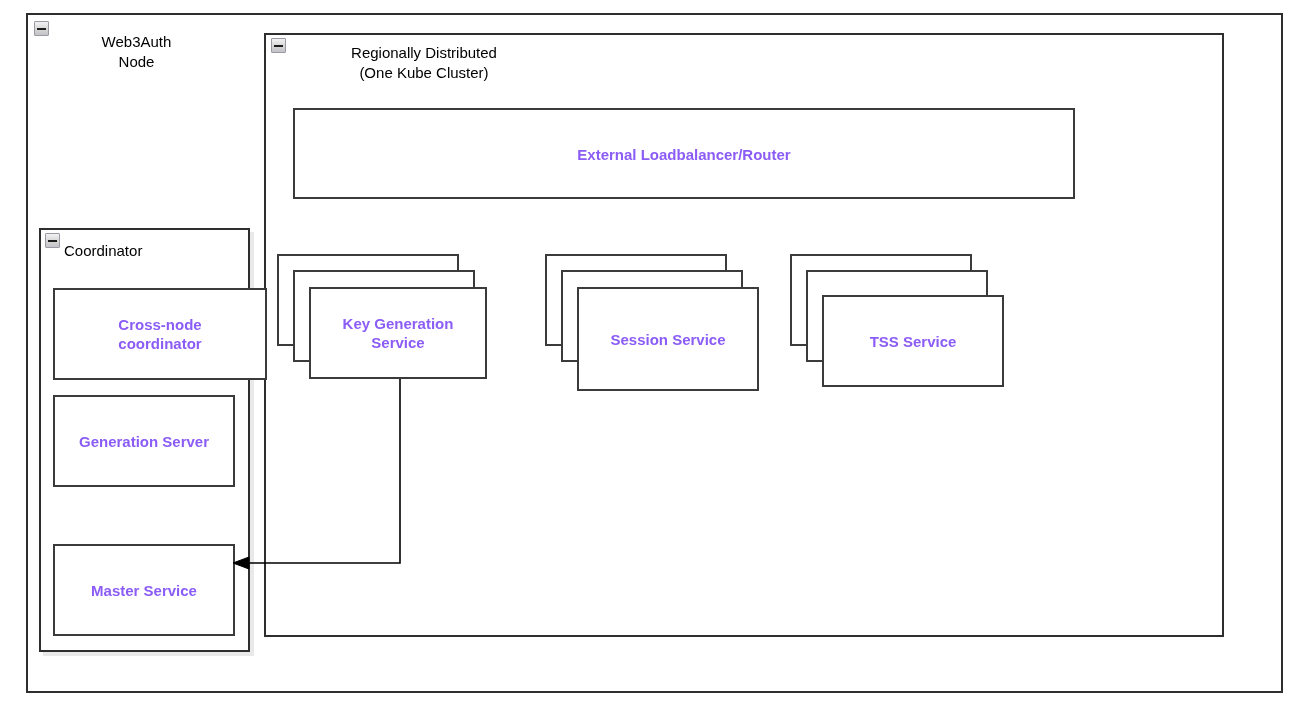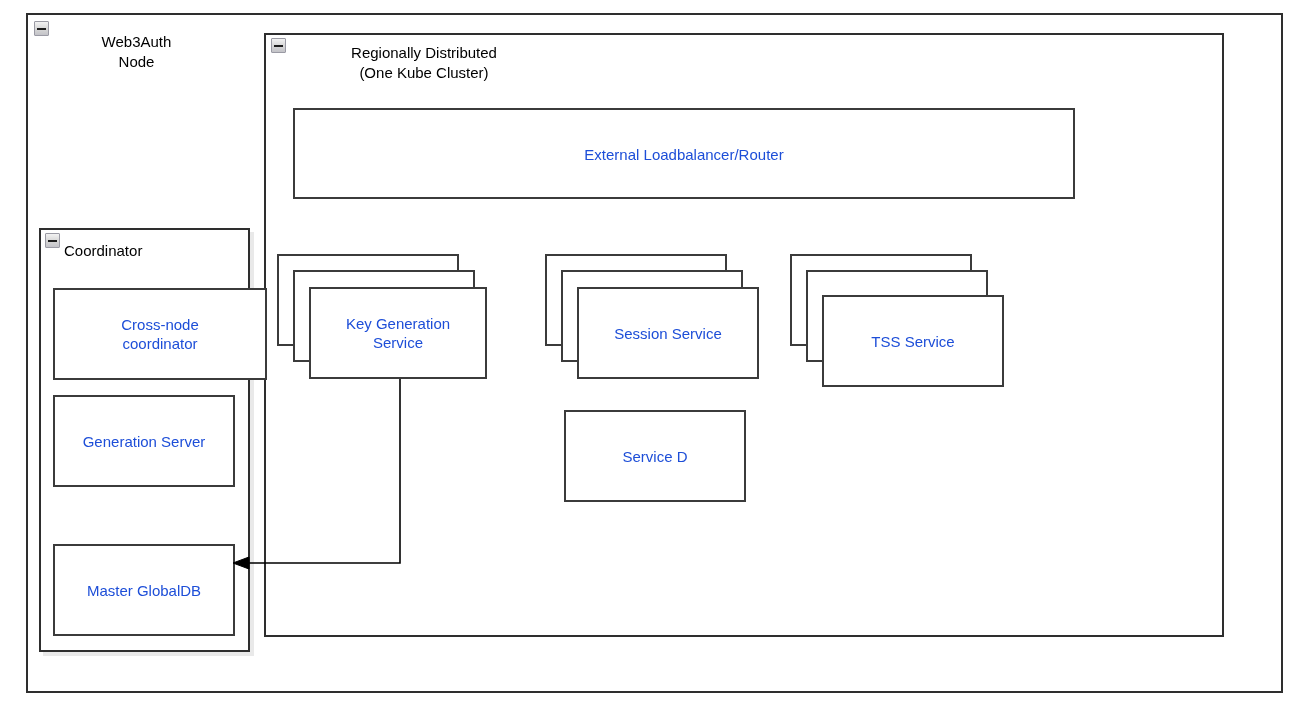--- a/index.html
+++ b/index.html
@@ -40,24 +40,25 @@
   
   .label-center {
     position: absolute;
     left: 0;
     right: 0;
     top: 50%;
     transform: translateY(-50%);
     text-align: center;
     font-size: 15px;
     line-height: 19px;
-    color: #1d4ed8;
+    color: #8b5cf6;
     padding: 0 6px;
     box-sizing: border-box;
     white-space: pre-line;
+    font-weight: bold;
   }
   .group-title {
     position: absolute;
     font-size: 15px;
     line-height: 20px;
     color: #000000;
     text-align: center;
     white-space: pre-line;
   }
   .group-title-left {
@@ -139,55 +140,52 @@
     <div class="stack-layer" style="left:16px; top:16px; width:182px; height:92px;"></div>
     <div class="stack-layer" style="left:32px; top:33px; width:178px; height:92px;">
       <div class="label-center">Key Generation
 Service</div>
     </div>
   </div>
 
   <div class="stack" style="left:545px; top:254px; width:215px; height:126px;">
     <div class="stack-layer" style="left:0px; top:0px; width:182px; height:92px;"></div>
     <div class="stack-layer" style="left:16px; top:16px; width:182px; height:92px;"></div>
-    <div class="stack-layer" style="left:32px; top:33px; width:182px; height:92px;">
+    <div class="stack-layer" style="left:32px; top:33px; width:182px; height:104px;">
       <div class="label-center">Session Service</div>
     </div>
   </div>
 
   <div class="stack" style="left:790px; top:254px; width:215px; height:126px;">
     <div class="stack-layer" style="left:0px; top:0px; width:182px; height:92px;"></div>
     <div class="stack-layer" style="left:16px; top:16px; width:182px; height:92px;"></div>
     <div class="stack-layer" style="left:32px; top:33px; width:182px; height:92px;margin-top:8px;">
       <div class="label-center">TSS Service</div>
     </div>
   </div>
 
-  <div class="box" style="left:564px; top:410px; width:182px; height:92px;">
-    <div class="label-center">Service D</div>
-  </div>
 
 
   <div class="container-box shadow-box" style="left:39px; top:228px; width:211px; height:424px;"></div>
 
   <div class="collapse-icon" style="left:45px; top:233px;"></div>
 
   <div class="group-title-left" style="left:64px; top:241px; width:160px;">Coordinator</div>
 
   <div class="box" style="left:53px; top:288px; width:214px; height:92px;">
     <div class="label-center">Cross-node
 coordinator</div>
   </div>
 
   <div class="box" style="left:53px; top:395px; width:182px; height:92px;">
     <div class="label-center">Generation Server</div>
   </div>
 
   <div class="box" style="left:53px; top:544px; width:182px; height:92px;">
-    <div class="label-center">Master GlobalDB</div>
+    <div class="label-center">Master Service</div>
   </div>
 
   <svg class="connector-svg" viewBox="0 0 1302 708" width="1302" height="708">
     <g>
       <path d="M 400 379 L 400 563 L 245 563" fill="none" stroke="#000000" stroke-width="1.6"></path>
       <polygon points="233,563 249,557 249,569" fill="#000000" stroke="#000000" stroke-width="1"></polygon>
     </g>
   </svg>
 
 </div>

